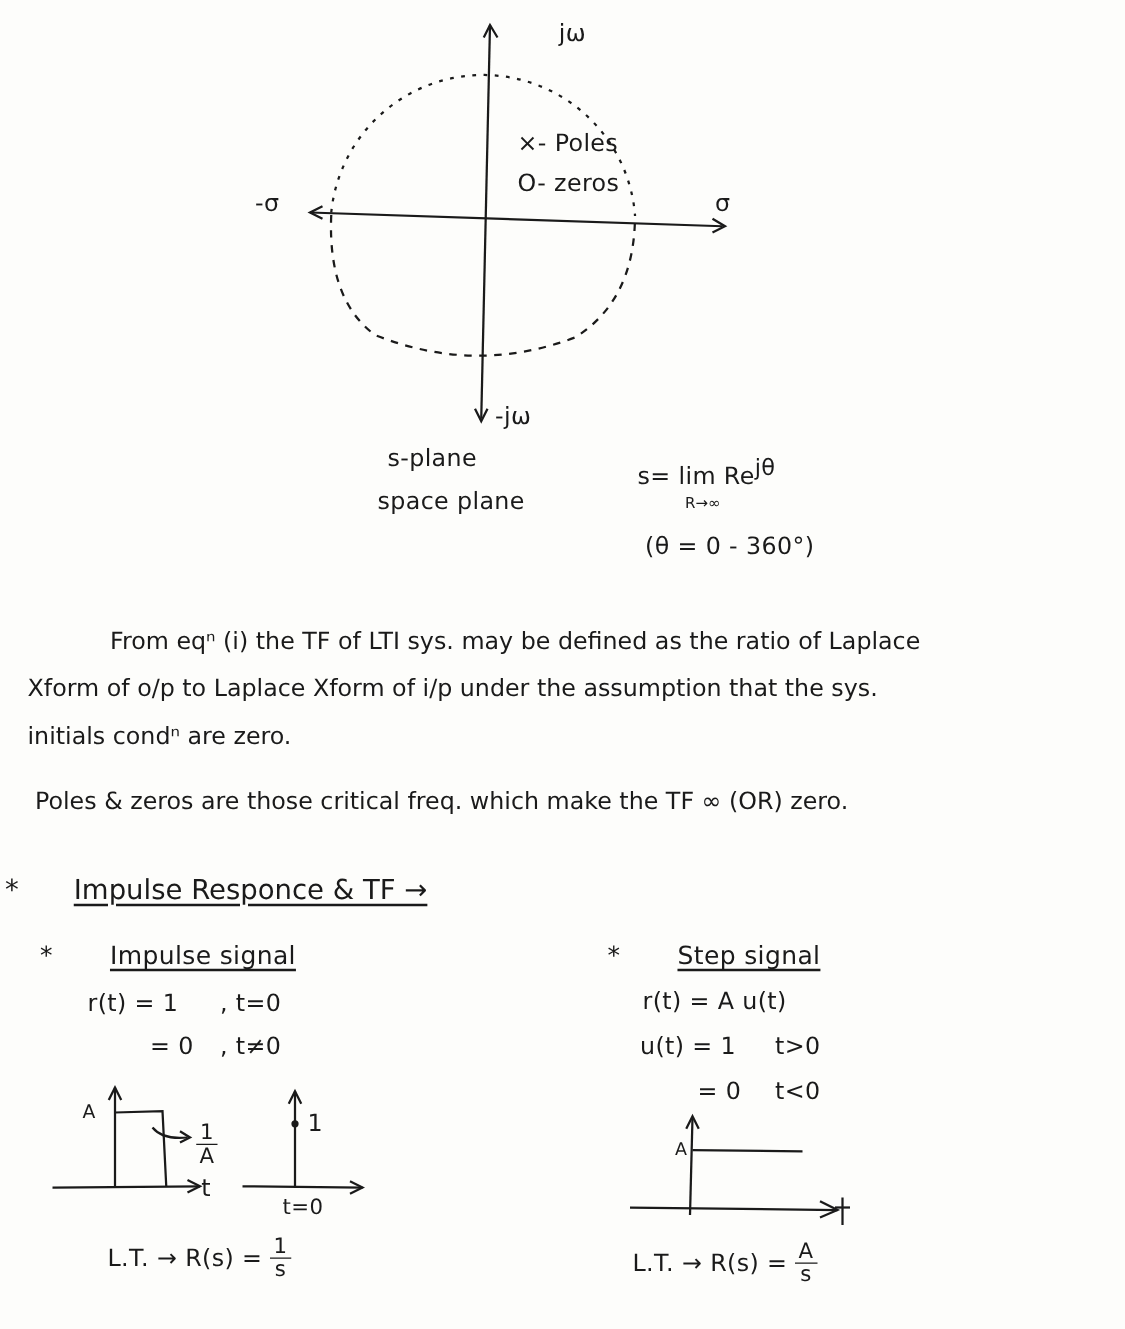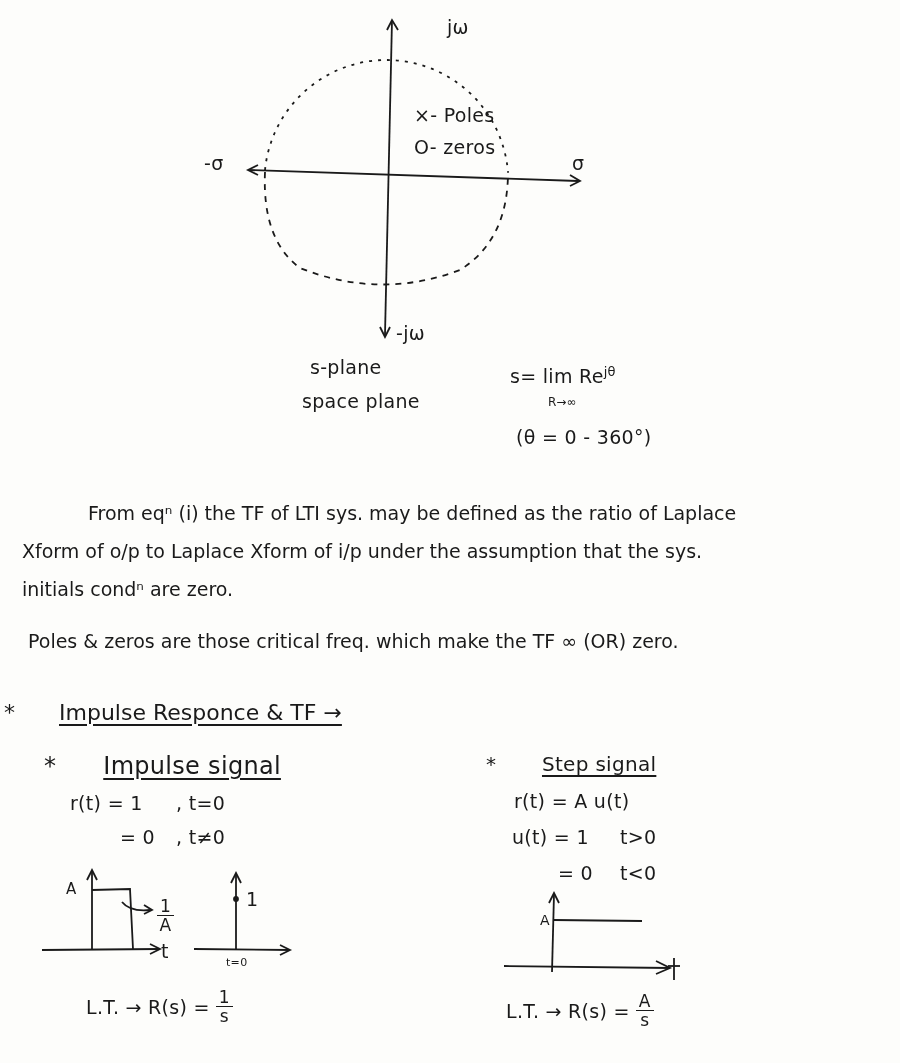--- a/index.html
+++ b/index.html
@@ -9,21 +9,21 @@
       font-family: "DejaVu Sans", sans-serif;
       color: #1a1a1a;
     }
     .abs { position: absolute; white-space: nowrap; }
     .hand { font-family: "DejaVu Sans", sans-serif; font-size: 19px; letter-spacing: 0.3px; }
     .para { font-size: 19px; line-height: 43px; }
     svg.fig { position: absolute; left: 0; top: 0; }
     .ul { text-decoration: underline; text-underline-offset: 4px; margin-left: 33px; }
     .frac { display: inline-flex; flex-direction: column; align-items: center; vertical-align: middle; font-size: 17px; line-height: 18px; }
     .frac .num { border-bottom: 1.5px solid #1a1a1a; padding: 0 3px; }
-    .sup { font-size: 13px; vertical-align: super; }
+    .sup { font-size: 18px; vertical-align: super; }
     .sub { font-size: 12px; }
   </style>
 </head>
 <body>
 
 <svg class="fig" width="900" height="1063">
   <g stroke="#1a1a1a" fill="none" stroke-width="1.8">
 
     <path d="M 265 170 A 122 122 0 0 1 508 172" stroke-dasharray="3 6"></path>
     <path d="M 265 172 Q 262 240 300 268 Q 380 300 460 270 Q 508 240 508 172" stroke-dasharray="6 6"></path>
@@ -56,21 +56,21 @@
 <div class="abs para" style="left:88px;top:492px;">From eqⁿ (i) the TF of LTI sys. may be defined as the ratio of Laplace</div>
 <div class="abs para" style="left:22px;top:530px;">Xform of o/p to Laplace Xform of i/p under the assumption that the sys.</div>
 <div class="abs para" style="left:22px;top:568px;">initials condⁿ are zero.</div>
 <div class="abs para" style="left:28px;top:620px;">Poles &amp; zeros are those critical freq. which make the TF ∞ (OR) zero.</div>
 
 <div class="abs" style="left:4px;top:700px;font-size:22px;">
   <span>*</span>
   <span class="ul" style="padding-left:4px;">Impulse Responce &amp; TF →</span>
 </div>
 
-<div class="abs hand" style="left:44px;top:752px;font-size:24px;">
+<div class="abs hand" style="left:32px;top:752px;font-size:20px;">
   <span>*</span>
   <span class="ul" style="padding-left:6px;">Impulse signal</span>
 </div>
 <span class="abs hand" style="left:70px;top:792px;">r(t) = 1</span>
 <span class="abs hand" style="left:176px;top:792px;">, t=0</span>
 <span class="abs hand" style="left:120px;top:826px;">= 0</span>
 <span class="abs hand" style="left:176px;top:826px;">, t≠0</span>
 
 <svg class="fig" width="900" height="1063">
   <g stroke="#1a1a1a" fill="none" stroke-width="1.8">
@@ -92,21 +92,21 @@
 </svg>
 <span class="abs hand" style="left:66px;top:880px;font-size:15px;">A</span>
 <div class="abs" style="left:157px;top:897px;">
   <span class="frac">
       <span class="num">1</span>
       <span>A</span>
     </span>
 </div>
 <span class="abs hand" style="left:161px;top:940px;">t</span>
 <span class="abs hand" style="left:246px;top:888px;">1</span>
-<span class="abs hand" style="left:226px;top:956px;font-size:11px;">t=0</span>
+<span class="abs hand" style="left:226px;top:956px;font-size:17px;">t=0</span>
 
 <div class="abs hand" style="left:86px;top:988px;display:flex;align-items:center;gap:6px;">
   <span>L.T. → R(s) =</span>
   <span class="frac">
       <span class="num">1</span>
       <span>s</span>
     </span>
 </div>
 
 <div class="abs hand" style="left:486px;top:752px;font-size:20px;">

